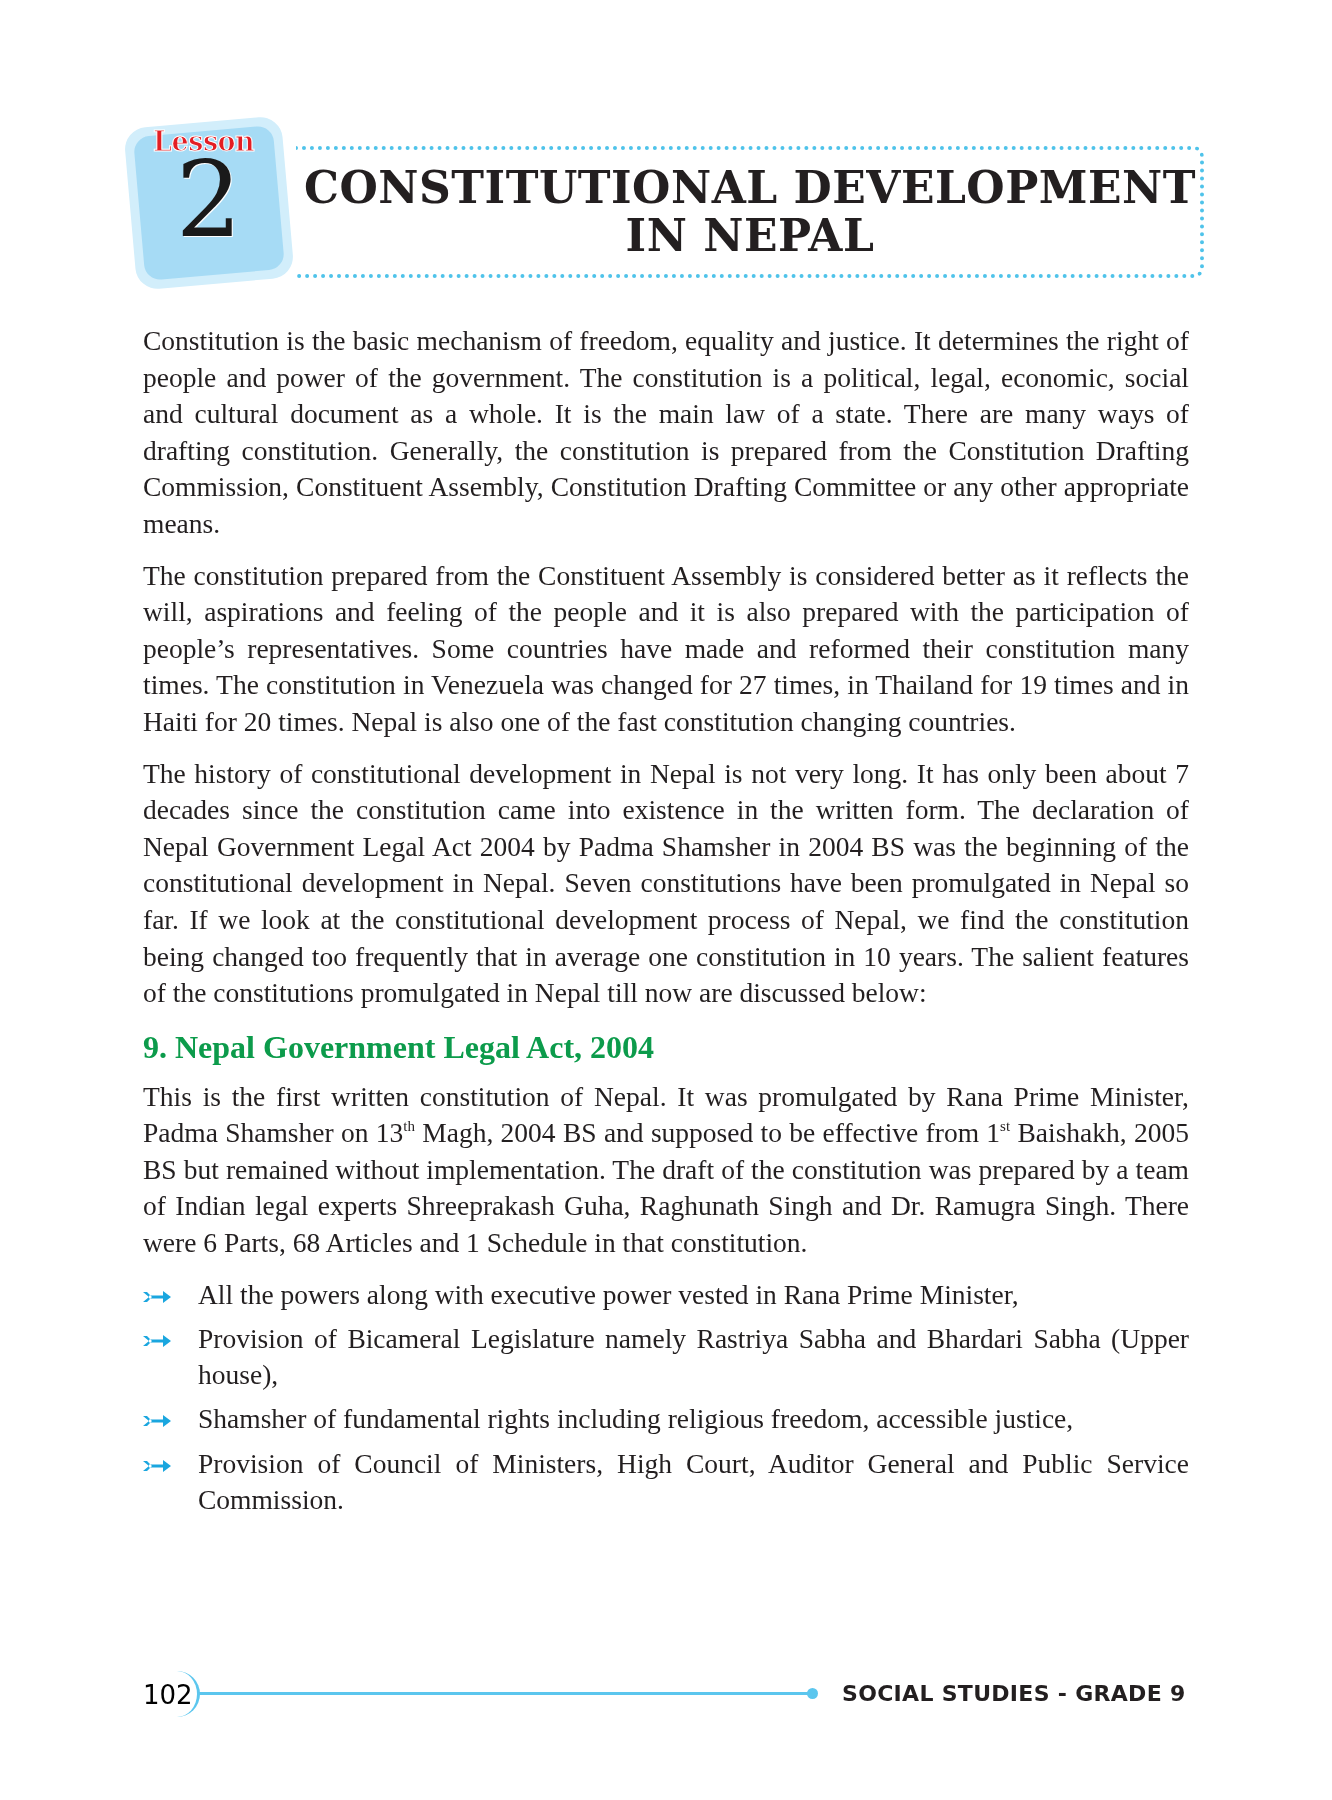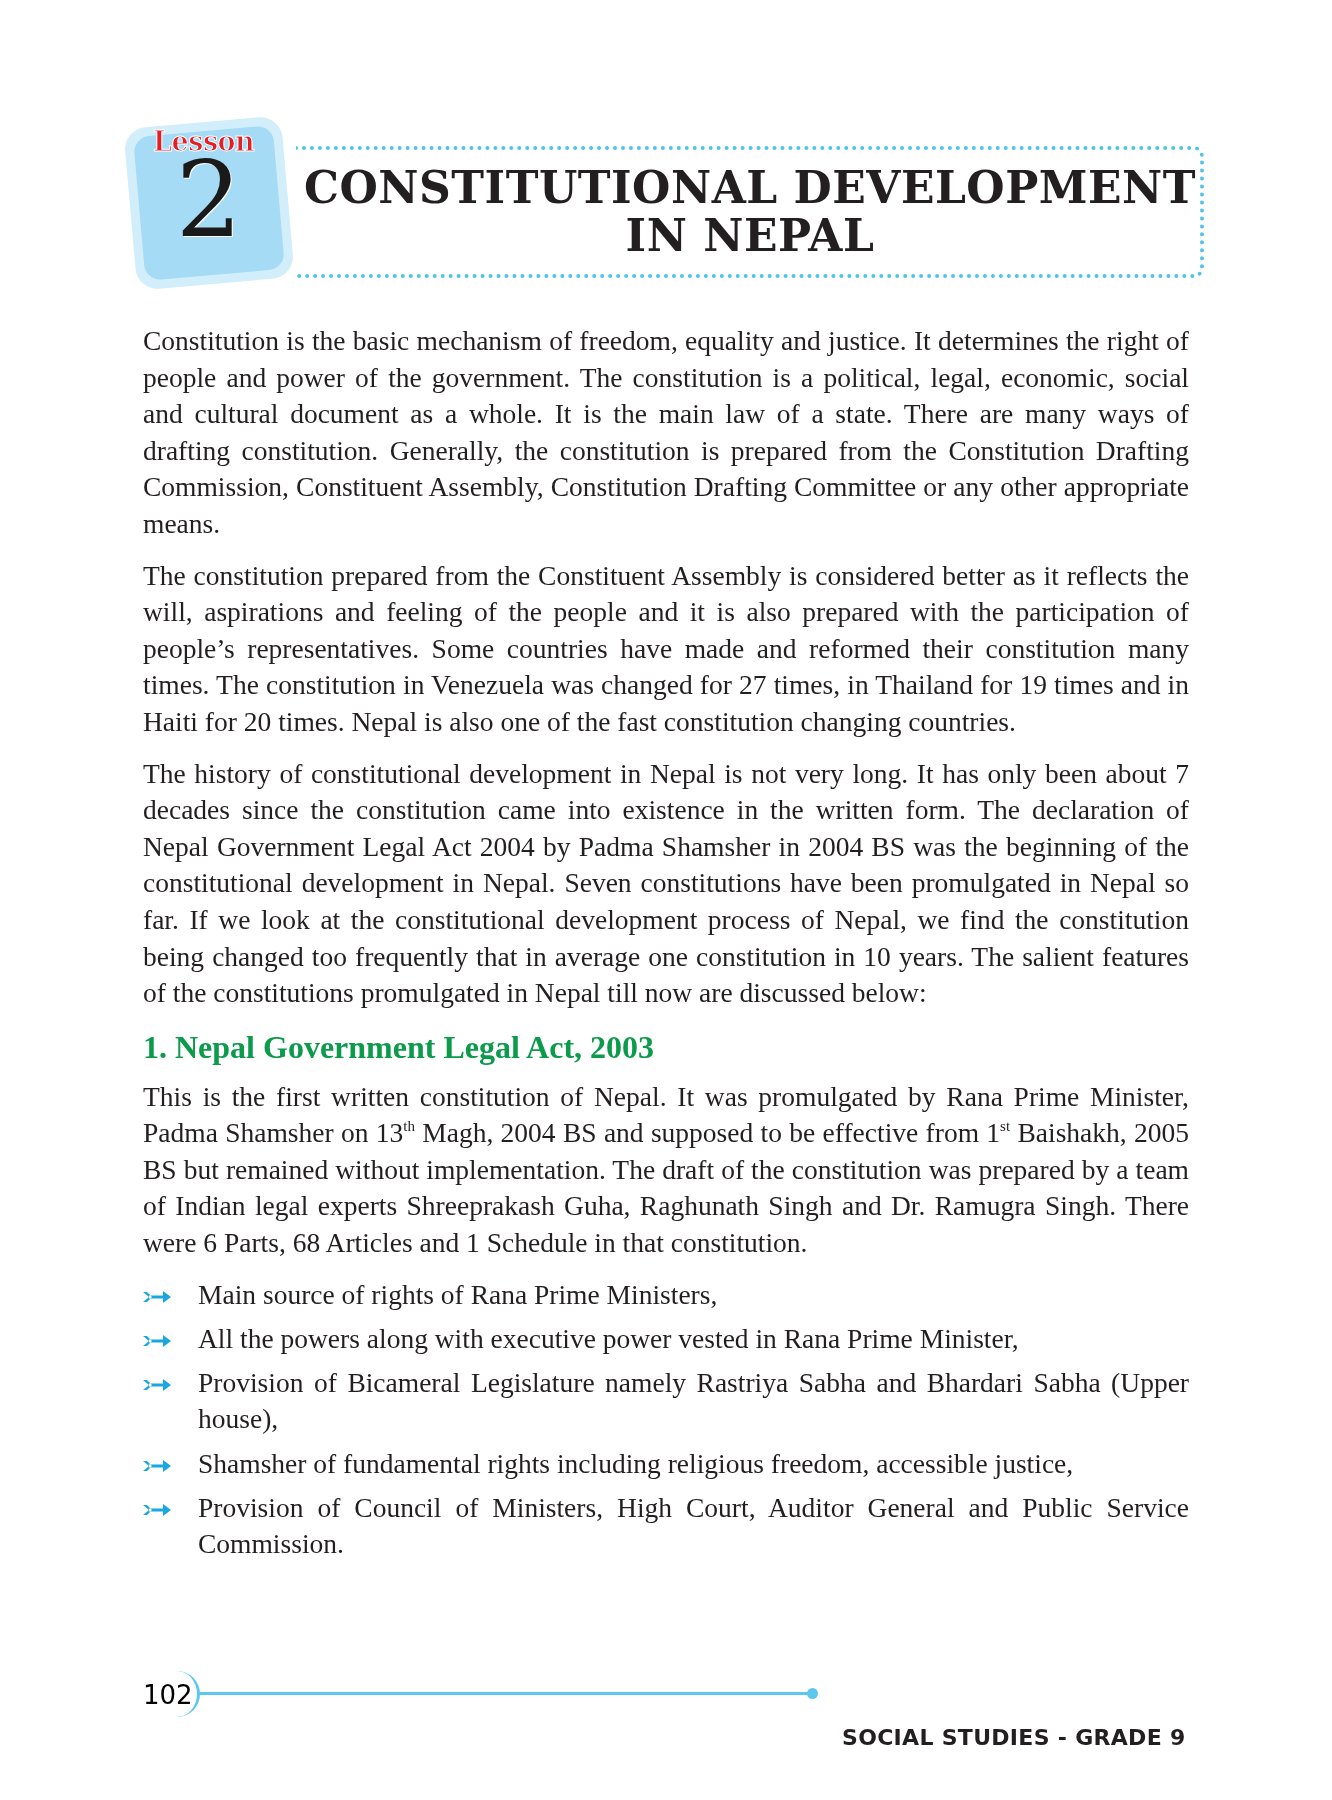--- a/index.html
+++ b/index.html
@@ -187,21 +187,20 @@
     .footer-label {
       position: absolute;
       left: 842px;
       top: 1681px;
       font-family: "DejaVu Sans", sans-serif;
       font-weight: bold;
       font-size: 22px;
       line-height: 26px;
       color: #231f20;
       letter-spacing: 0.3px;
-      margin-top: 44px;
     }
   </style>
 </head>
 <body>
 
 <div class="badge">
   <div class="badge-inner"></div>
   <div class="badge-lesson">Lesson</div>
   <div class="badge-number">2</div>
 </div>
@@ -210,30 +209,24 @@
 <h1 class="title" style="margin:0;">
   <span>CONSTITUTIONAL DEVELOPMENT</span><br>
   <span>IN NEPAL</span>
 </h1>
 
 <div class="content">
   <p class="body">Constitution is the basic mechanism of freedom, equality and justice. It determines the right of people and power of the government. The constitution is a political, legal, economic, social and cultural document as a whole. It is the main law of a state. There are many ways of drafting constitution. Generally, the constitution is prepared from the Constitution Drafting Commission, Constituent Assembly, Constitution Drafting Committee or any other appropriate means.</p>
   <p class="body">The constitution prepared from the Constituent Assembly is considered better as it reflects the will, aspirations and feeling of the people and it is also prepared with the participation of people’s representatives. Some countries have made and reformed their constitution many times. The constitution in Venezuela was changed for 27 times, in Thailand for 19 times and in Haiti for 20 times. Nepal is also one of the fast constitution changing countries.</p>
   <p class="body">The history of constitutional development in Nepal is not very long. It has only been about 7 decades since the constitution came into existence in the written form. The declaration of Nepal Government Legal Act 2004 by Padma Shamsher in 2004 BS was the beginning of the constitutional development in Nepal. Seven constitutions have been promulgated in Nepal so far. If we look at the constitutional development process of Nepal, we find the constitution being changed too frequently that in average one constitution in 10 years. The salient features of the constitutions promulgated in Nepal till now are discussed below:</p>
 
-  <h2 class="section">1. Nepal Government Legal Act, 2003</h2>
+  <h2 class="section">9. Nepal Government Legal Act, 2004</h2>
   <p class="body"><span>This is the first written constitution of Nepal. It was promulgated by Rana Prime Minister, Padma Shamsher on 13</span><sup>th</sup><span> Magh, 2004 BS and supposed to be effective from 1</span><sup>st</sup><span> Baishakh, 2005 BS but remained without implementation. The draft of the constitution was prepared by a team of Indian legal experts Shreeprakash Guha, Raghunath Singh and Dr. Ramugra Singh. There were 6 Parts, 68 Articles and 1 Schedule in that constitution.</span></p>
 
   <ul class="bullets">
-    <li>
-      <svg class="bullet-icon" viewBox="0 0 28 14">
-          <path d="M0 2 L6 7 L0 12 L4 12 L9 7 L4 2 Z M6 5.5 L20 5.5 L20 1 L28 7 L20 13 L20 8.5 L6 8.5 Z" fill="#1aa6df"></path>
-        </svg>
-      <span>Main source of rights of Rana Prime Ministers,</span>
-    </li>
     <li>
       <svg class="bullet-icon" viewBox="0 0 28 14">
           <path d="M0 2 L6 7 L0 12 L4 12 L9 7 L4 2 Z M6 5.5 L20 5.5 L20 1 L28 7 L20 13 L20 8.5 L6 8.5 Z" fill="#1aa6df"></path>
         </svg>
       <span>All the powers along with executive power vested in Rana Prime Minister,</span>
     </li>
     <li>
       <svg class="bullet-icon" viewBox="0 0 28 14">
           <path d="M0 2 L6 7 L0 12 L4 12 L9 7 L4 2 Z M6 5.5 L20 5.5 L20 1 L28 7 L20 13 L20 8.5 L6 8.5 Z" fill="#1aa6df"></path>
         </svg>

